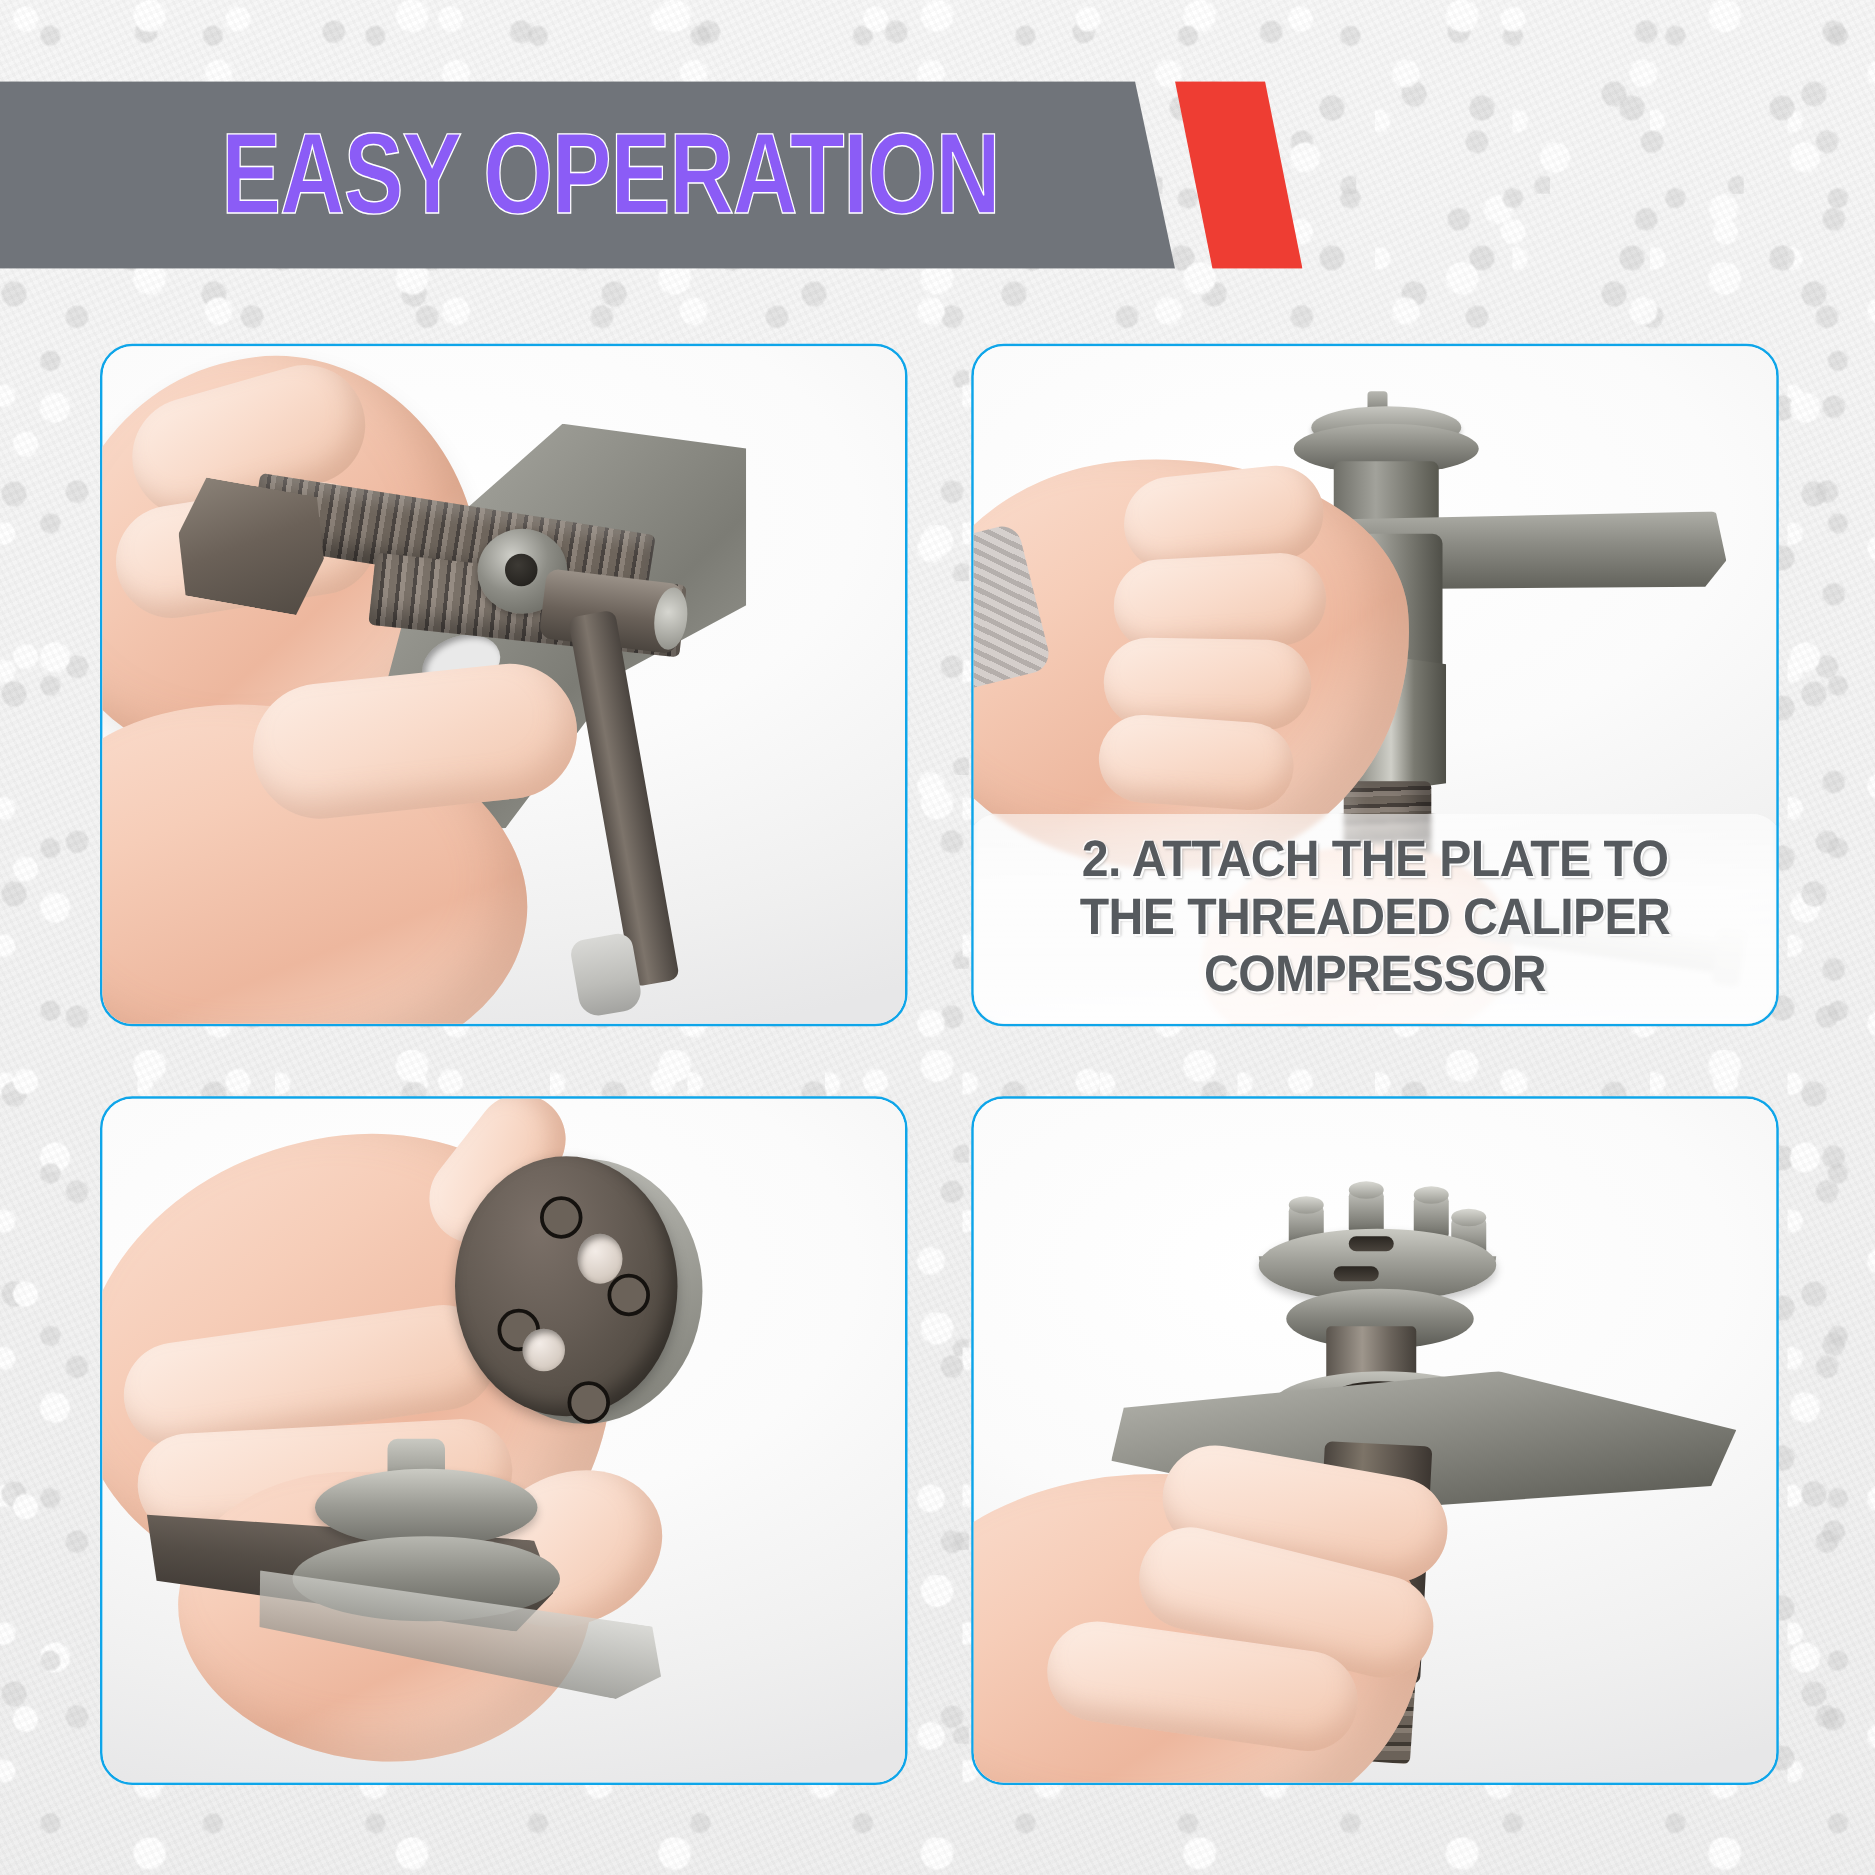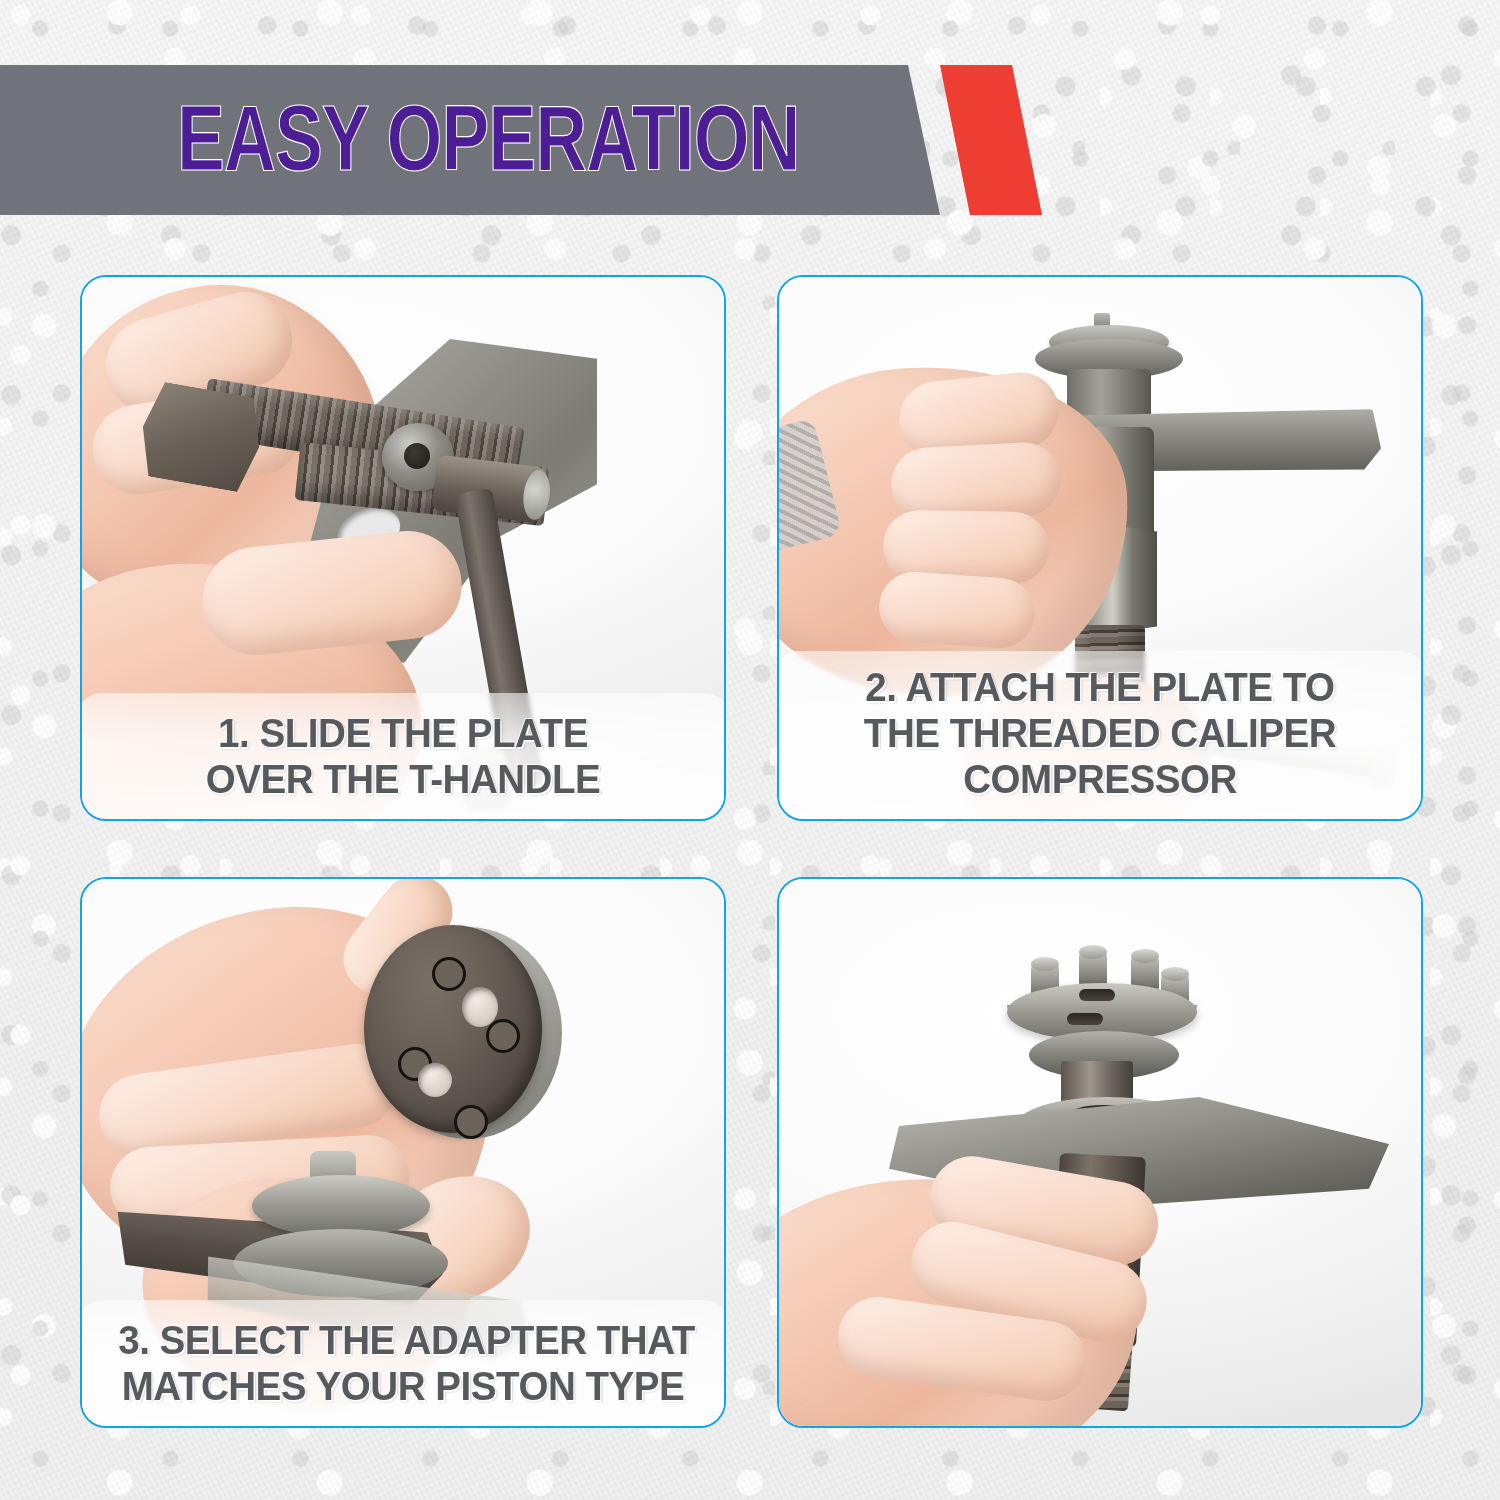--- a/index.html
+++ b/index.html
@@ -47,21 +47,21 @@
     background:#70747a;
     clip-path:polygon(0 0, 908px 0, 940px 100%, 0 100%);
   }
   #banner-red{
     left:930px;width:120px;
     background:#ee3d33;
     clip-path:polygon(10px 0, 82px 0, 112px 100%, 40px 100%);
   }
   #banner-title{
     position:absolute;left:150px;top:50%;transform:translateY(-52%);
-    color:#4c1d95;
+    color:#8b5cf6;
     font-family:"Liberation Sans",sans-serif;
     font-weight:bold;
     font-size:78px;
     letter-spacing:-1px;
     transform-origin:left center;
     white-space:nowrap;
     line-height:1;
     -webkit-text-stroke:1px #fff;
   }
   #banner-title span{display:inline-block;transform:scaleX(.92) scaleY(1.18);}
@@ -433,24 +433,20 @@
       <div id="p1-plate-hole"></div>
       <div id="p1-screw"></div>
       <div id="p1-hex"></div>
       <div id="p1-screw2"></div>
       <div id="p1-knob"></div>
       <div id="p1-pin"></div>
       <div id="p1-rod"></div>
       <div id="p1-rod-tip"></div>
       <div class="skin" id="p1-hand-bottom"></div>
       <div class="skin-lt" id="p1-thumb"></div>
-    </div>
-    <div class="caption">
-      <span class="caption-line">1. SLIDE THE PLATE</span>
-      <span class="caption-line">OVER THE T-HANDLE</span>
     </div>
   </div>
 
   <div class="card cap2">
     <div class="photo">
       <div class="photo-bg"></div>
       <div id="p2-topnub"></div>
       <div id="p2-topdisc"></div>
       <div id="p2-topdisc2"></div>
       <div id="p2-collar"></div>
@@ -490,24 +486,20 @@
       <div class="p3-hole" style="left:380px;top:108px;width:36px;height:40px;"></div>
       <div class="p3-hole" style="left:336px;top:184px;width:34px;height:34px;"></div>
       <div class="skin" id="p3-palm"></div>
       <div class="skin-lt" id="p3-thumbtip"></div>
       <div id="p3-bar"></div>
       <div id="p3-stack-nub"></div>
       <div id="p3-stack-disc1"></div>
       <div id="p3-stack-disc2"></div>
       <div id="p3-bar2"></div>
     </div>
-    <div class="caption">
-      <span class="caption-line">3. SELECT THE ADAPTER THAT</span>
-      <span class="caption-line">MATCHES YOUR PISTON TYPE</span>
-    </div>
   </div>
 
   <div class="card">
     <div class="photo">
       <div class="photo-bg"></div>
       <div class="p4-stud" style="left:252px;top:84px;"></div>
       <div class="p4-stud" style="left:300px;top:72px;"></div>
       <div class="p4-stud" style="left:352px;top:76px;"></div>
       <div class="p4-stud" style="left:382px;top:94px;"></div>
       <div id="p4-adapter-side"></div>

